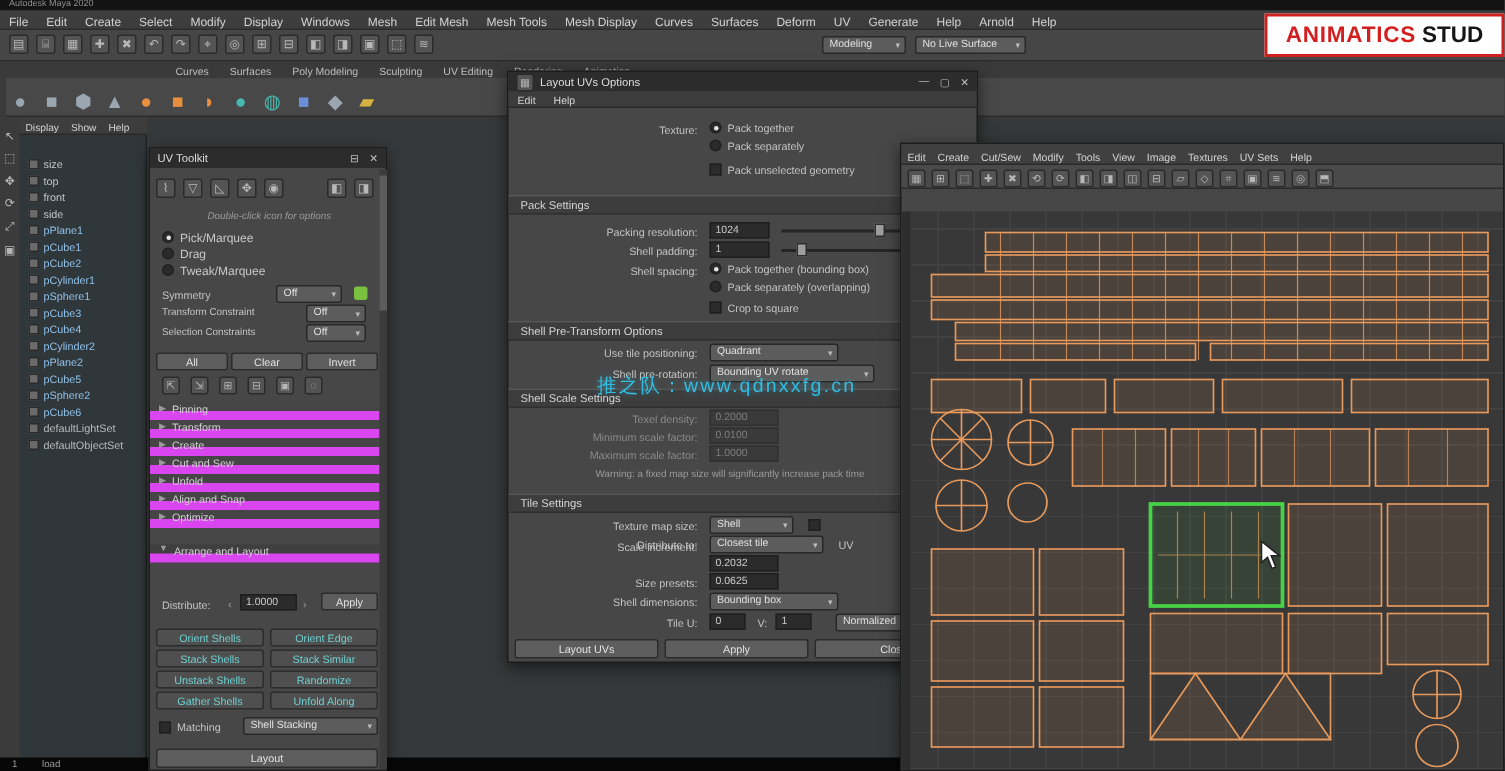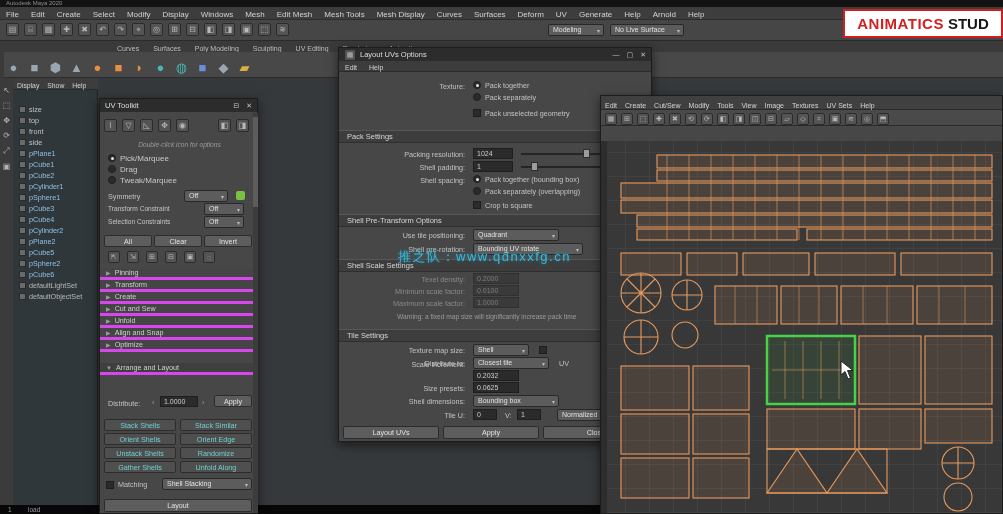--- a/index.html
+++ b/index.html
@@ -29,21 +29,21 @@
   .sldr .track{position:absolute;left:0;right:0;top:5px;height:2px;background:#252525}
   .sldr .thumb{position:absolute;top:1px;width:7px;height:9px;background:#9d9d9d;border:1px solid #2e2e2e}
   .radio{position:relative;display:inline-block;width:8px;height:8px;border-radius:50%;
          border:1px solid #1f1f1f;background:#2b2b2b;vertical-align:-1px;margin-right:4px}
   .radio.on:after{content:"";position:absolute;left:2px;top:2px;width:3px;height:3px;border-radius:50%;background:#e6e6e6}
   .chk{display:inline-block;width:8px;height:8px;border:1px solid #1f1f1f;background:#2b2b2b;
        vertical-align:-1px;margin-right:4px}
   .btn{position:absolute;background:#5d5d5d;border:1px solid #2c2c2c;border-radius:2px;color:#e2e2e2;
        font-size:7.2px;text-align:center;display:flex;align-items:center;justify-content:center}
   .btn.teal{color:#6fcfcf;background:#4f4f4f}
-  .sect{display:flex;align-items:center;gap:4px;height:12px;border-bottom:3px solid #d946ef;
+  .sect{display:flex;gap:4px;height:12px;border-bottom:6px solid #d946ef;
         padding:0 6px;font-size:7.2px;color:#cfcfcf;background:#454545}
   .sect .arr{color:#9a9a9a;font-size:6px}
   .outl-item{display:flex;align-items:center;gap:3px;height:11px;padding-left:6px;font-size:7.2px}
   .outl-icon{width:7px;height:7px;background:#6a6a6a;border:1px solid #2a2a2a;flex:0 0 auto}
   .sel{color:#8fc0e8}.cam{color:#c4c4c4}.plain{color:#b9b9b9}
   .c-slate{color:#9aa7b0}.c-orange{color:#e78f3c}.c-teal{color:#45b8b0}.c-blue{color:#6a8fd8}.c-yellow{color:#d8b23e}
   .shelf-ic{width:19px;height:19px;display:inline-flex;align-items:center;justify-content:center;
             font-size:13px;margin-right:2px}
   .watermark{color:#2fc6ee;font-size:13px;letter-spacing:1.5px;text-shadow:0 0 4px rgba(47,198,238,.45);opacity:.92}
 </style>
@@ -513,27 +513,27 @@
     <span>Arrange and Layout</span>
   </div>
   <span class="txt" style="left:8px;top:300px">Distribute:</span>
   <span class="txt" style="left:52px;top:299px;color:#9f9f9f">‹</span>
   <span class="fld" style="left:60px;top:297px;width:38px">1.0000</span>
   <span class="txt" style="left:102px;top:299px;color:#9f9f9f">›</span>
   <div class="btn" style="left:114px;top:296px;width:38px;height:12px">Apply</div>
   <div class="a" style="left:4px;top:320px;width:150px">
 
       <div style="position:relative;height:14px">
+        <span class="btn teal" style="left:0;top:0;width:72px;height:12px">Orient Shells</span>
+        <span class="btn teal" style="left:76px;top:0;width:72px;height:12px">Orient Edge</span>
+      </div>
+
+      <div style="position:relative;height:14px">
         <span class="btn teal" style="left:0;top:0;width:72px;height:12px">Stack Shells</span>
         <span class="btn teal" style="left:76px;top:0;width:72px;height:12px">Stack Similar</span>
-      </div>
-
-      <div style="position:relative;height:14px">
-        <span class="btn teal" style="left:0;top:0;width:72px;height:12px">Orient Shells</span>
-        <span class="btn teal" style="left:76px;top:0;width:72px;height:12px">Orient Edge</span>
       </div>
 
       <div style="position:relative;height:14px">
         <span class="btn teal" style="left:0;top:0;width:72px;height:12px">Unstack Shells</span>
         <span class="btn teal" style="left:76px;top:0;width:72px;height:12px">Randomize</span>
       </div>
 
       <div style="position:relative;height:14px">
         <span class="btn teal" style="left:0;top:0;width:72px;height:12px">Gather Shells</span>
         <span class="btn teal" style="left:76px;top:0;width:72px;height:12px">Unfold Along</span>

